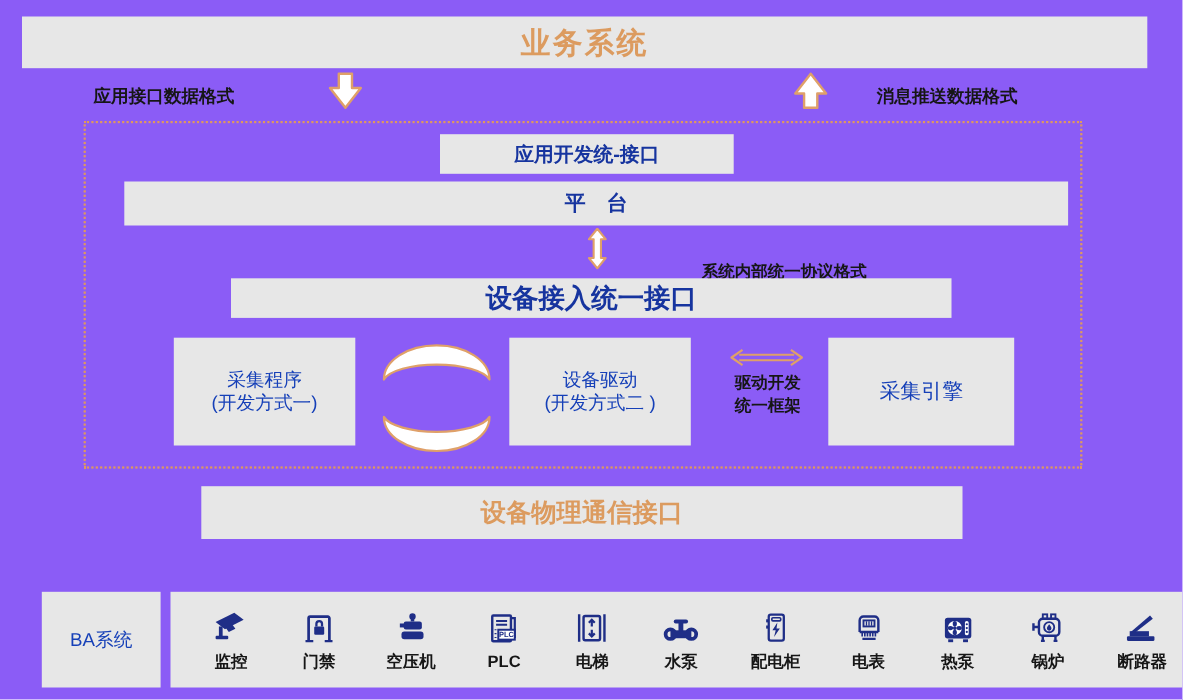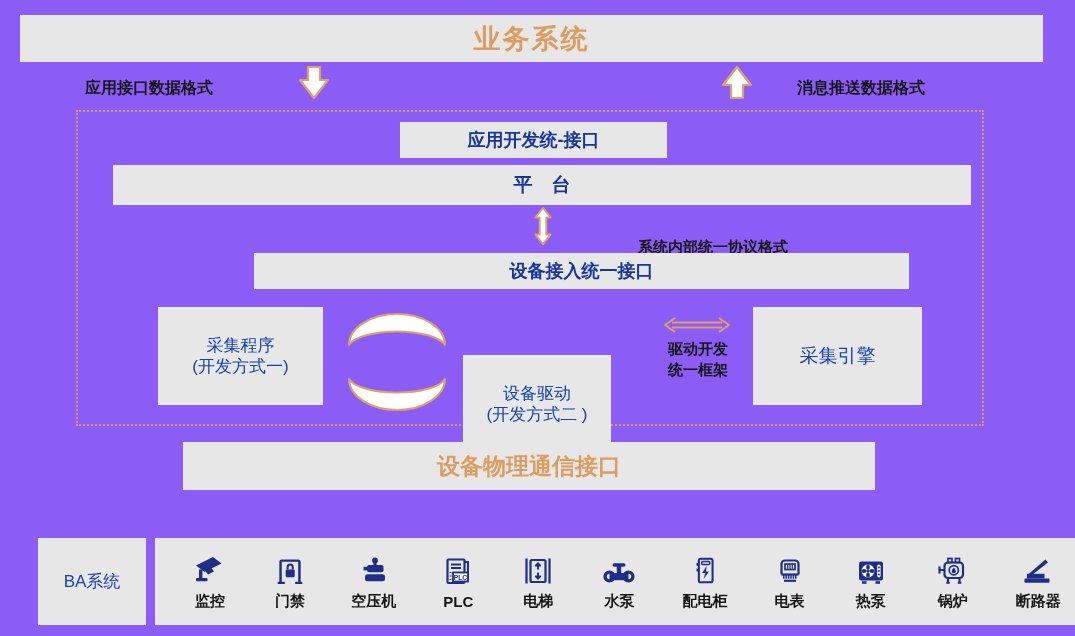--- a/index.html
+++ b/index.html
@@ -67,37 +67,37 @@
     <span>平　台</span>
   </div>
 
   <div class="arrow" style="left:529px;top:207px;">
     <svg width="28" height="38" viewBox="0 0 20 40">
       <polygon points="10,1 18,11 13.5,11 13.5,29 18,29 10,39 2,29 6.5,29 6.5,11 2,11" fill="#ffffff" stroke="#DFA069" stroke-width="2" stroke-linejoin="round"></polygon>
     </svg>
   </div>
   <div class="flow-label t-dark" style="left:638px;top:219px;font-size:15px;margin-top:19px;">系统内部统一协议格式</div>
 
-  <div class="bar t-navy" style="left:210px;top:253px;width:655px;height:36px;font-size:18px;margin-left:44px;">
+  <div class="bar t-navy" style="left:210px;top:253px;width:655px;height:36px;font-size:24px;">
     <span>设备接入统一接口</span>
   </div>
 
   <div class="bar two-line t-blue" style="left:158px;top:307px;width:165px;height:98px;font-size:17px;">
     <span>采集程序</span>
     <span>(开发方式一)</span>
   </div>
 
   <div class="arrow" style="left:340px;top:312px;">
     <svg width="114" height="100" viewBox="0 0 114 100">
       <path d="M9 33 A48 31 0 0 1 105 33 A49 17 0 0 0 9 33 Z" fill="#ffffff" stroke="#DFA069" stroke-width="2" stroke-linejoin="round"></path>
       <path d="M9 67 A48 31 0 0 0 105 67 A49 17 0 0 1 9 67 Z" fill="#ffffff" stroke="#DFA069" stroke-width="2" stroke-linejoin="round"></path>
     </svg>
   </div>
 
-  <div class="bar two-line t-blue" style="left:463px;top:307px;width:148px;height:98px;font-size:17px;margin-top:48px;">
+  <div class="bar two-line t-blue" style="left:463px;top:307px;width:165px;height:98px;font-size:17px;">
     <span>设备驱动</span>
     <span>(开发方式二 )</span>
   </div>
 
   <div class="arrow" style="left:661px;top:315px;">
     <svg width="72" height="20" viewBox="0 0 72 20">
       <path d="M14 3 L4 10 L14 17" fill="none" stroke="#DFA069" stroke-width="2" stroke-linejoin="round"></path>
       <path d="M58 3 L68 10 L58 17" fill="none" stroke="#DFA069" stroke-width="2" stroke-linejoin="round"></path>
       <line x1="11" y1="7.5" x2="61" y2="7.5" stroke="#DFA069" stroke-width="1.8"></line>
       <line x1="11" y1="12.5" x2="61" y2="12.5" stroke="#DFA069" stroke-width="1.8"></line>

